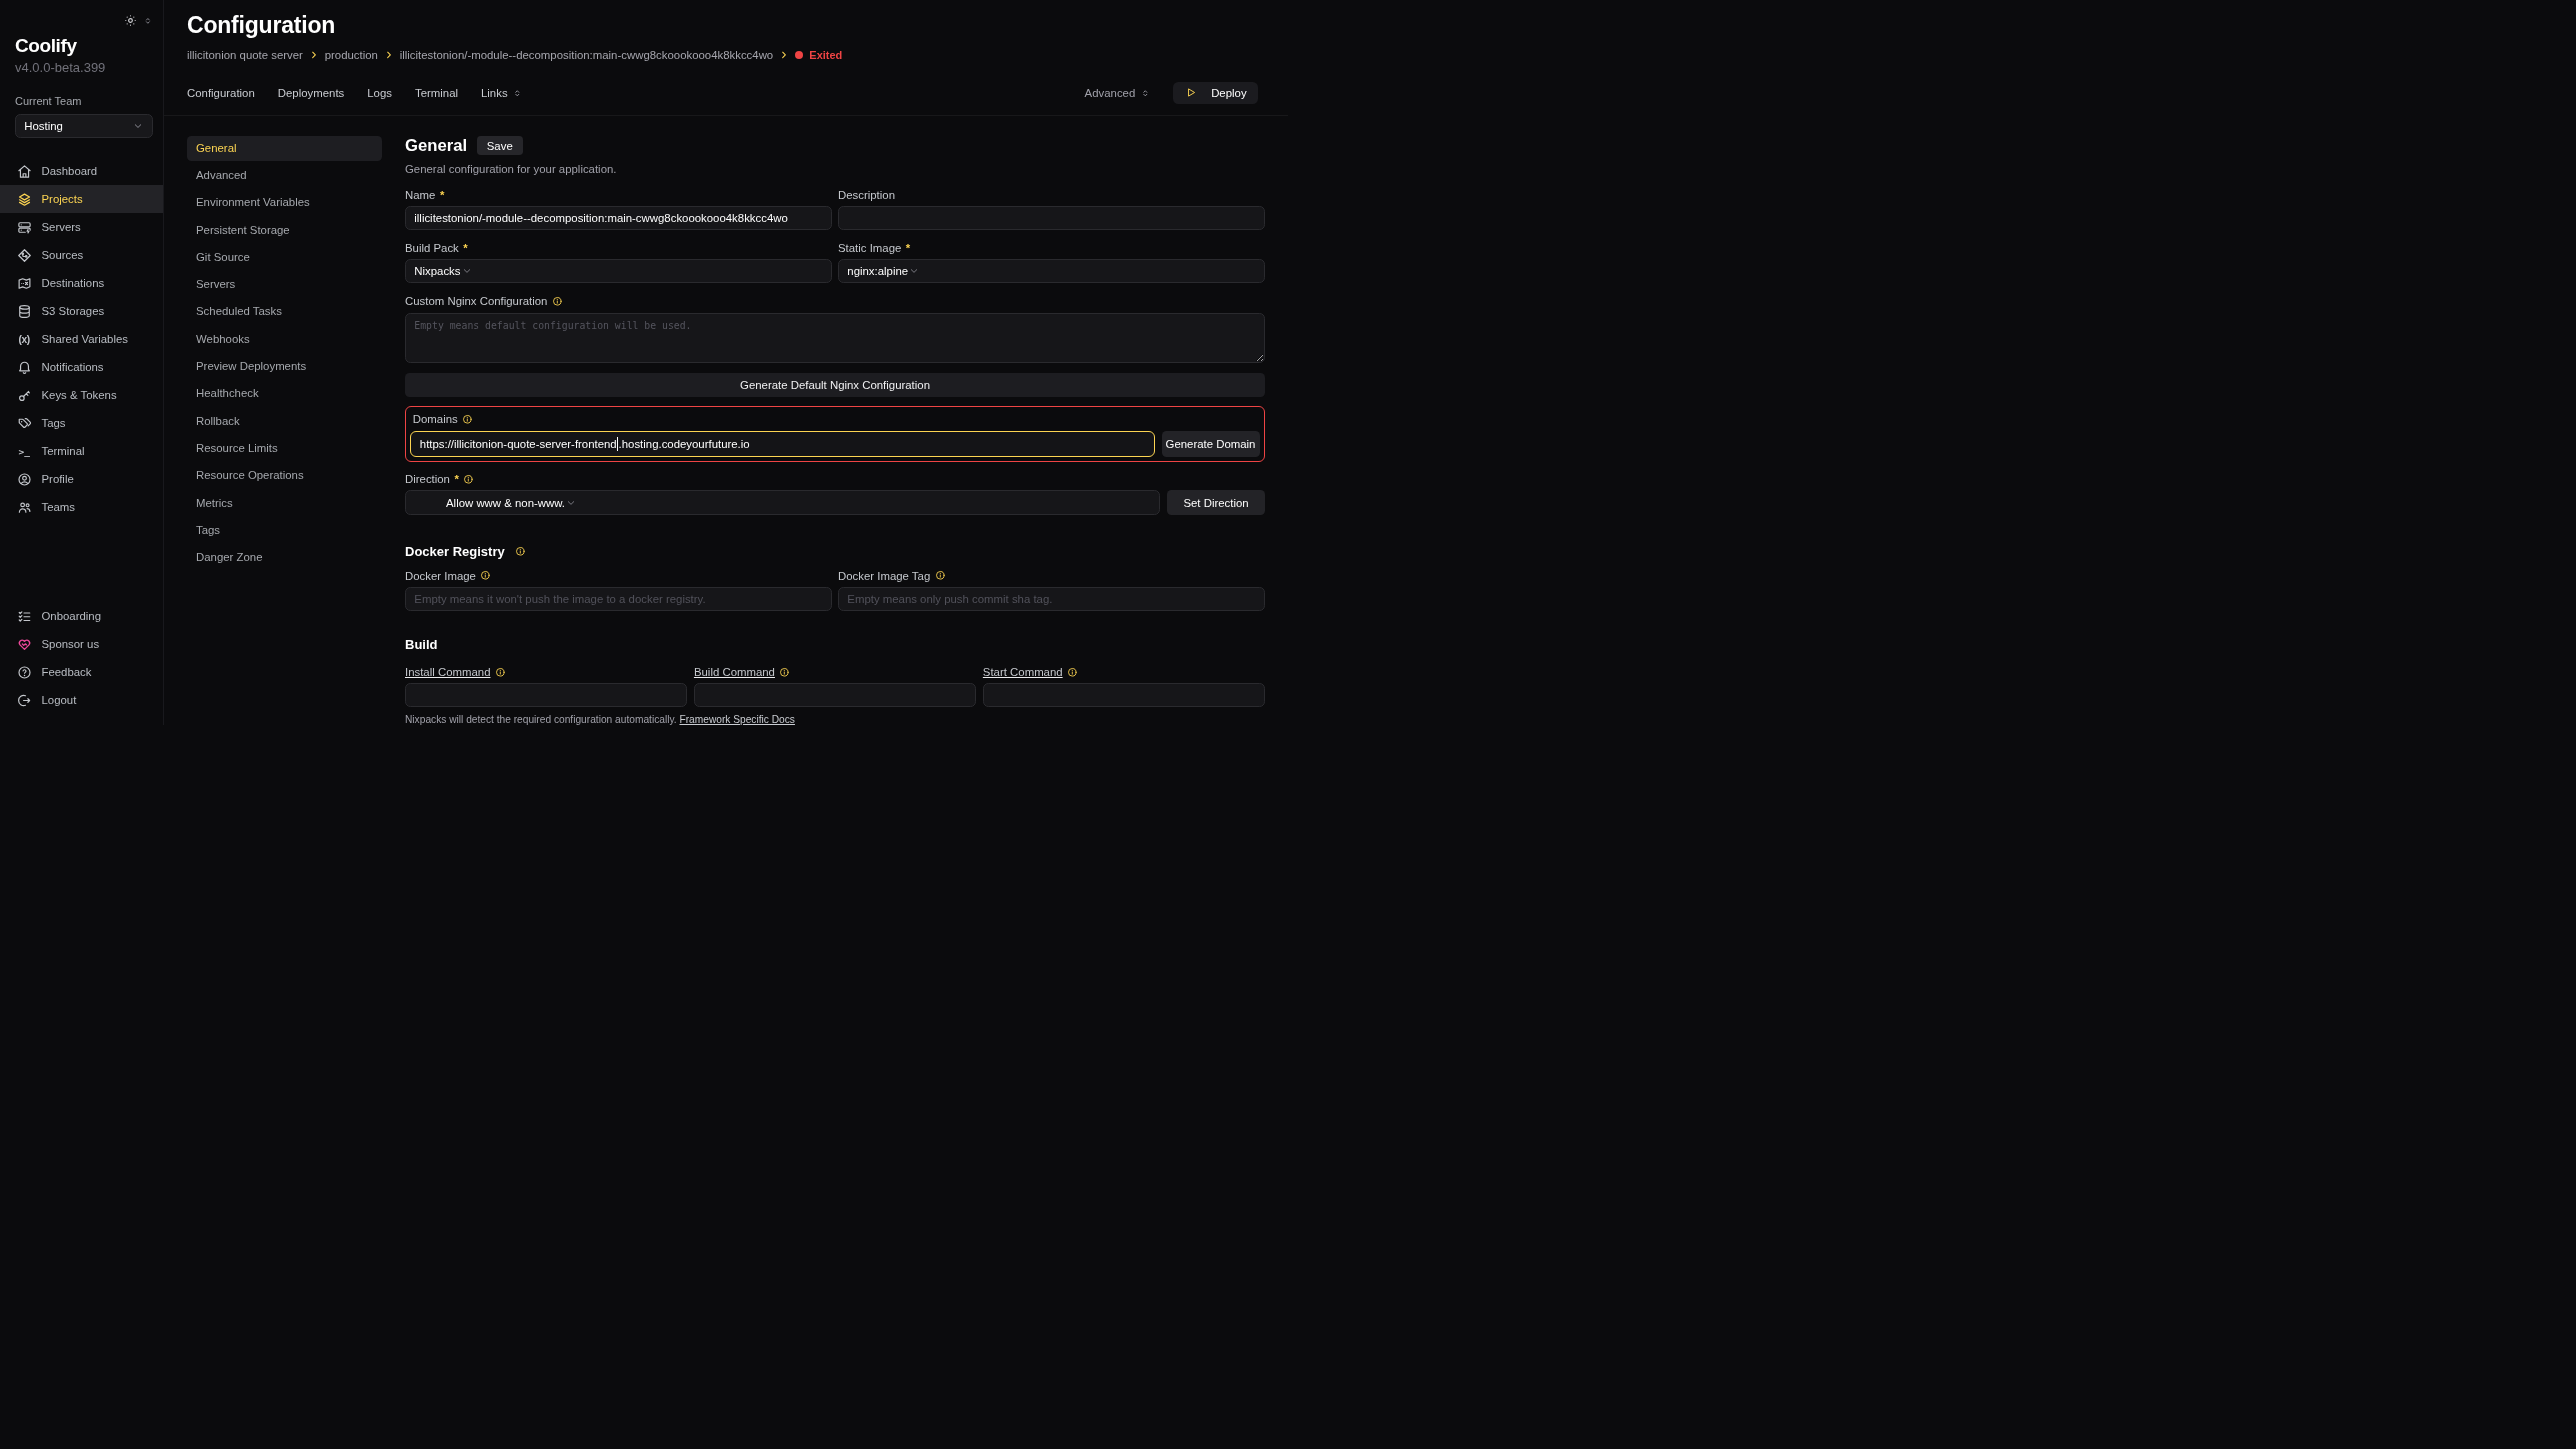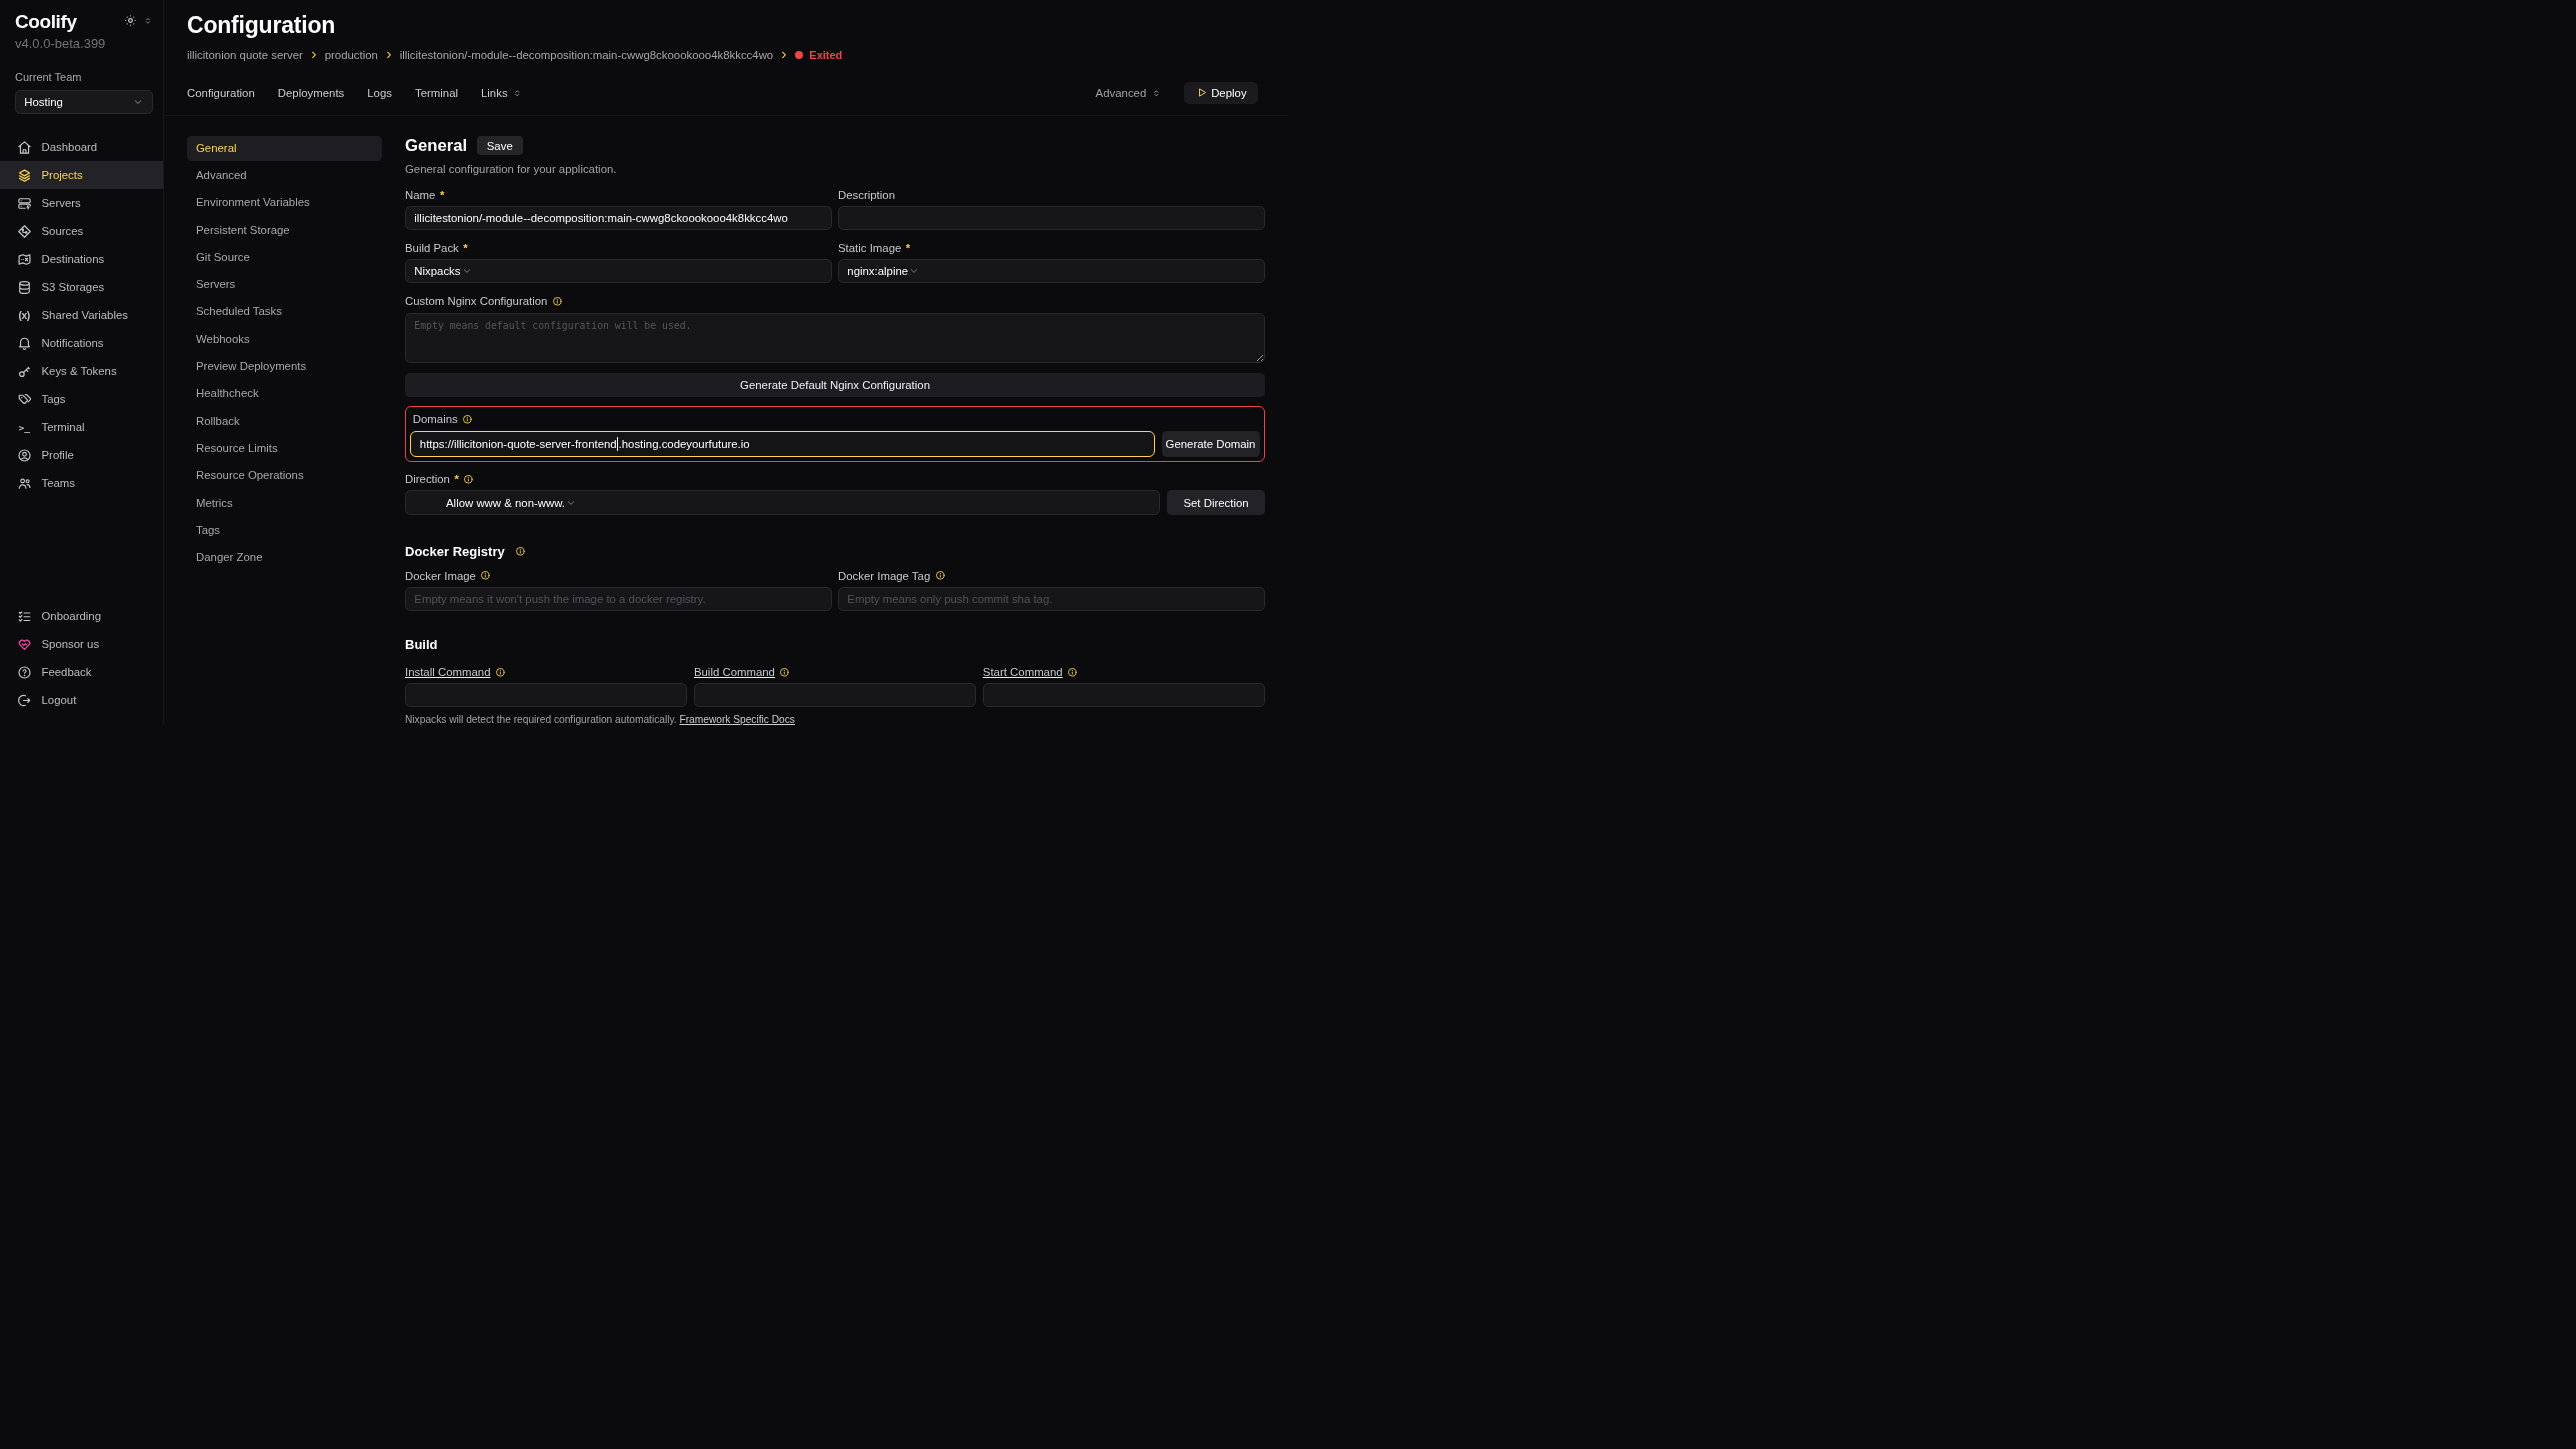--- a/index.html
+++ b/index.html
@@ -7,21 +7,21 @@
   body {
     background:#0b0b0d; color:#ececee;
     font-family:"Liberation Sans", sans-serif; font-size:11.4px;
     display:flex;
   }
   svg { display:block; fill:none; stroke:currentColor; stroke-width:1.9; stroke-linecap:round; stroke-linejoin:round; }
 
   
   .sidebar { width:164px; min-width:164px; height:100%; padding:10.6px 9px 10.6px; display:flex; flex-direction:column; border-right:0.8px solid #19191d; }
   .logo-row { display:flex; justify-content:space-between; align-items:flex-start; padding:0 1.5px 0 6px; }
-  .app-name { font-size:19px; font-weight:700; letter-spacing:-0.4px; color:#fff; }
+  .app-name { font-size:19px; font-weight:700; letter-spacing:-0.4px; color:#fff;margin-top:24px; }
   .version { font-size:13px; color:#71717a; margin-top:3px; }
   .theme-controls { display:flex; align-items:center; gap:5.3px; margin-top:3.8px; color:#d4d4d8; }
   .theme-controls .sun svg { width:13px; height:13px; stroke-width:2.1; }
   .theme-controls .updown svg { width:9.8px; height:9.8px; color:#a1a1aa; stroke-width:2; }
   .team-label { margin-top:20.4px; padding-left:6px; font-size:11px; color:#a4a7ad; }
   .team-select { margin:6.8px 1.5px 0 6px; height:24px; background:#18181b; border:0.8px solid #2a2a2e; border-radius:5.3px; display:flex; align-items:center; justify-content:space-between; padding:0 7.6px 0 8.3px; color:#fff; cursor:pointer; }
   .team-select svg { width:12px; height:12px; color:#8b8b94; stroke-width:2; }
   .side-nav { margin:19.7px -9px 0; }
   .side-footer { margin:auto -9px 0; }
   .nav-item { height:28px; display:flex; align-items:center; gap:9.8px; padding:0 16.7px; color:#b9bdc3; font-size:11.4px; cursor:pointer; }
@@ -43,21 +43,21 @@
   .breadcrumb .sep svg { width:9.8px; height:9.8px; color:#fcd452; stroke-width:2.6; }
   .status { display:flex; align-items:center; gap:6px; }
   .status .dot { width:8.3px; height:8.3px; border-radius:50%; background:#ef4444; }
   .status .txt { color:#ef4444; font-weight:700; font-size:11px; }
 
   .tabbar { margin-top:21px; padding:0 30px 10.6px 23px; display:flex; align-items:center; gap:23px; border-bottom:0.8px solid rgba(255,255,255,.055); }
   .tab { color:#c9ccd1; cursor:pointer; display:flex; align-items:center; gap:4.5px; }
   .tab svg, .advanced svg { width:10.6px; height:10.6px; color:#a1a1aa; stroke-width:2; }
   .tab-spacer { flex:1; }
   .advanced { color:#a1a1aa; display:flex; align-items:center; gap:4.5px; cursor:pointer; }
-  .deploy-btn { background:#1b1b1f; border:none; border-radius:5.3px; padding:5.3px 11.4px; display:flex; align-items:center; gap:4px; color:#fff; font-size:11.4px; font-family:inherit; cursor:pointer; }
+  .deploy-btn { background:#1b1b1f; border:none; border-radius:5.3px; padding:5.3px 11.4px; display:flex; align-items:center; gap:15px; color:#fff; font-size:11.4px; font-family:inherit; cursor:pointer; }
   .deploy-btn svg { width:11.4px; height:11.4px; color:#fcd452; stroke-width:2; }
 
   .content { display:flex; gap:23px; padding:19.7px 23px 0; align-items:flex-start; flex:1; min-height:0; }
   .subnav { width:195px; min-width:195px; }
   .subnav-item { height:25px; line-height:25px; padding:0 9px; margin-bottom:2.3px; border-radius:4.5px; color:#a6a9ae; font-size:11.4px; cursor:pointer; white-space:nowrap; }
   .subnav-item.active { background:#1e1e22; color:#fcd452; }
 
   .form-col { flex:1; min-width:0; }
   .heading-row { display:flex; align-items:center; gap:9.8px; }
   .h2 { font-size:16.7px; font-weight:700; color:#fff; }

